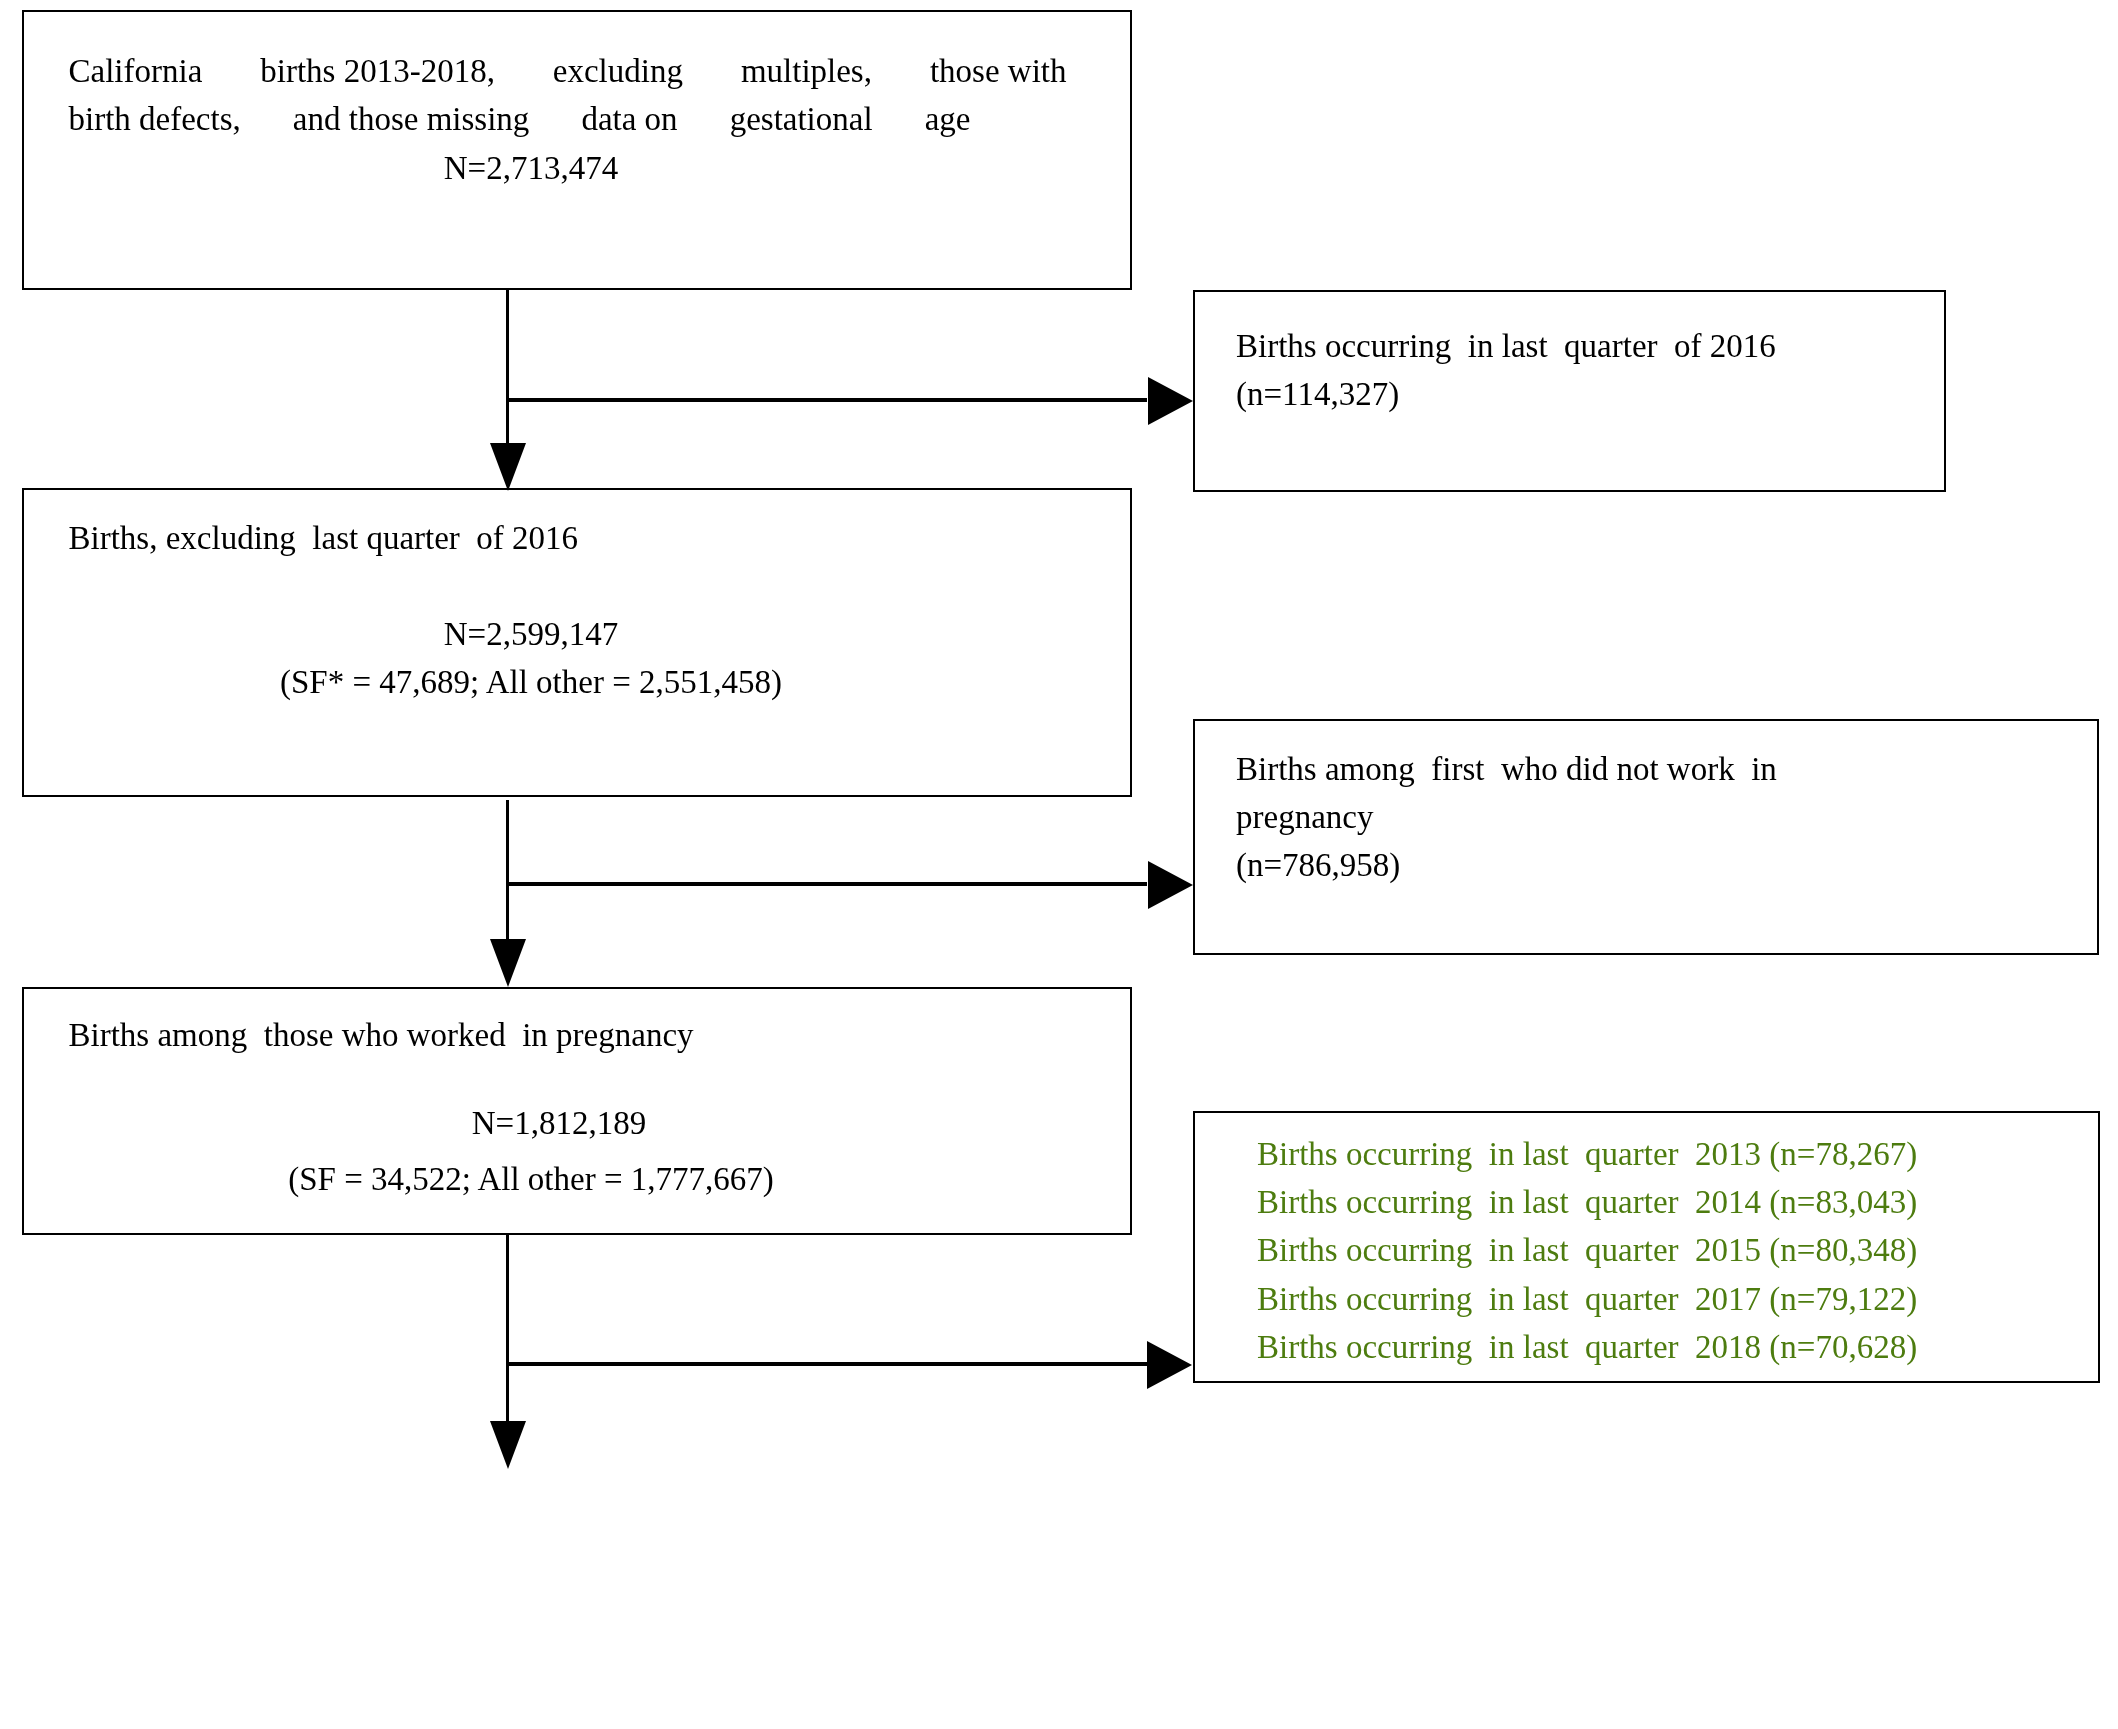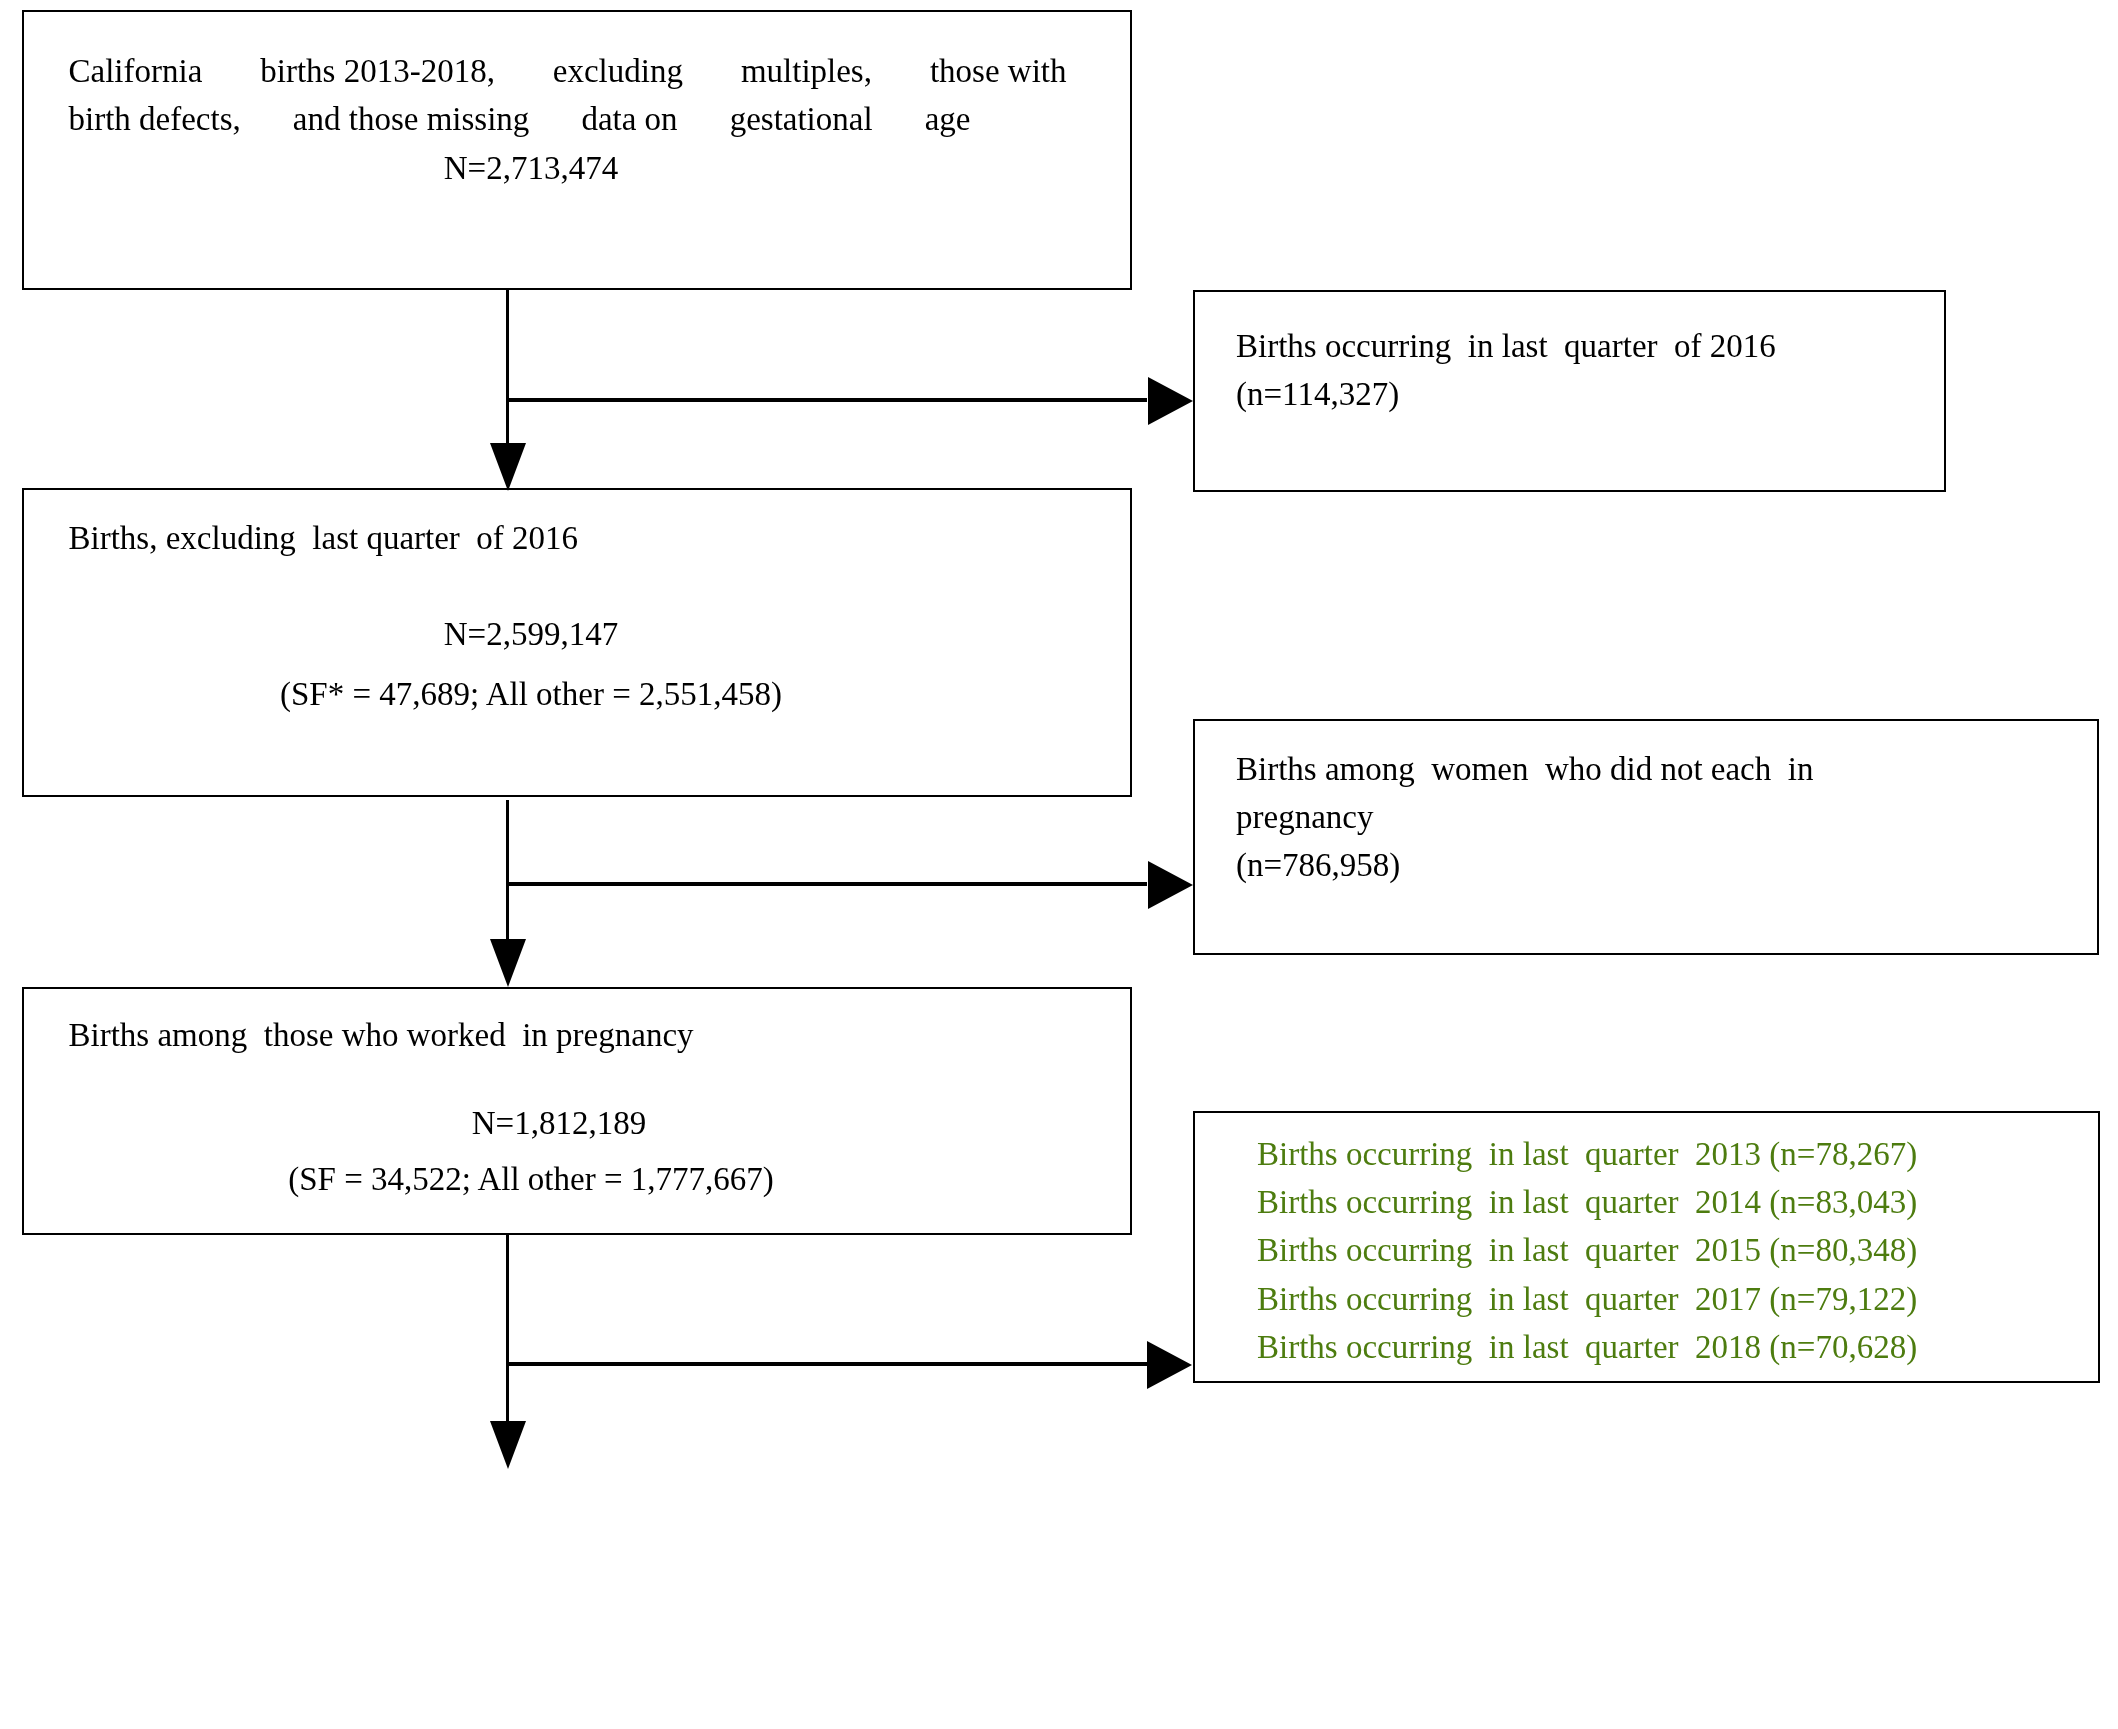--- a/index.html
+++ b/index.html
@@ -105,25 +105,25 @@
   </div>
 
   <div class="flow-box" style="left:1193px; top:290px; width:753px; height:202px;">
     <div class="box-text" style="left:41px; top:29.5px;">Births occurring  in last  quarter  of 2016</div>
     <div class="box-text" style="left:41px; top:78px;">(n=114,327)</div>
   </div>
 
   <div class="flow-box" style="left:21.5px; top:488px; width:1110px; height:309px;">
     <div class="box-text" style="left:45px; top:24px;">Births, excluding  last quarter  of 2016</div>
     <div class="ctr-line" style="left:0px; top:120px; width:1015px;">N=2,599,147</div>
-    <div class="ctr-line" style="left:0px; top:168px; width:1015px;margin-top:12px;">(SF* = 47,689; All  other = 2,551,458)</div>
+    <div class="ctr-line" style="left:0px; top:168px; width:1015px;">(SF* = 47,689; All  other = 2,551,458)</div>
   </div>
 
   <div class="flow-box" style="left:1193px; top:719px; width:906px; height:236px;">
-    <div class="box-text" style="left:41px; top:24px;">Births among  women  who did not each  in</div>
+    <div class="box-text" style="left:41px; top:24px;">Births among  first  who did not work  in</div>
     <div class="box-text" style="left:41px; top:72px;">pregnancy</div>
     <div class="box-text" style="left:41px; top:120px;text-align:center;">(n=786,958)</div>
   </div>
 
   <div class="flow-box" style="left:21.5px; top:987px; width:1110px; height:248px;">
     <div class="box-text" style="left:45px; top:21.5px;">Births among  those who worked  in pregnancy</div>
     <div class="ctr-line" style="left:0px; top:110px; width:1015px;margin-left:28px;">N=1,812,189</div>
     <div class="ctr-line" style="left:0px; top:166px; width:1015px;">(SF = 34,522; All  other = 1,777,667)</div>
   </div>
 

